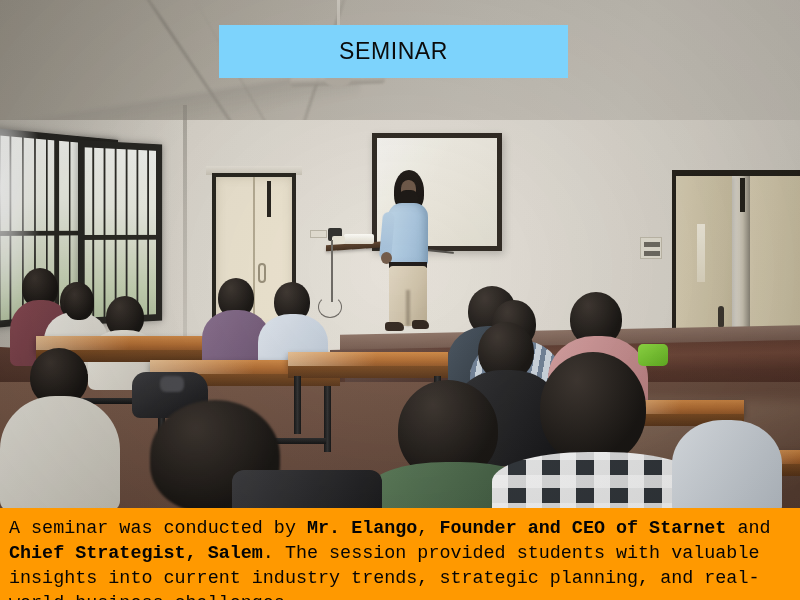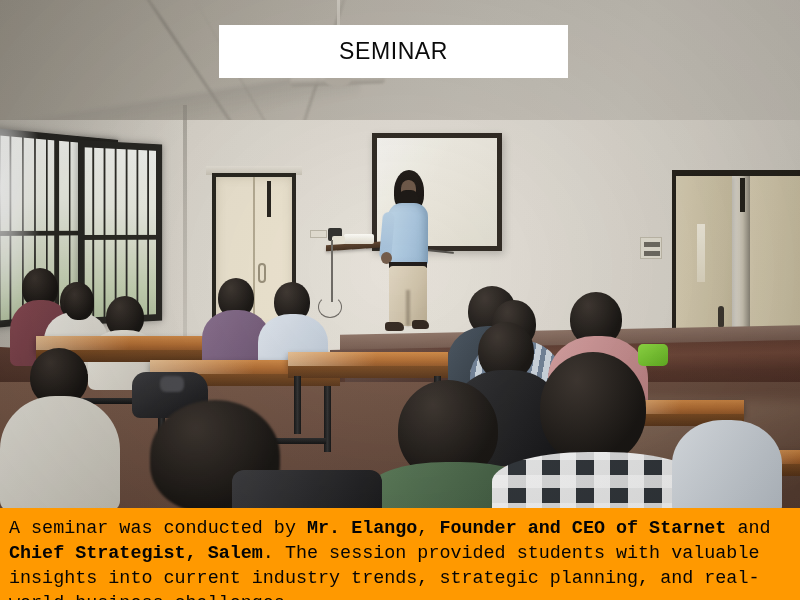--- a/index.html
+++ b/index.html
@@ -349,21 +349,21 @@
     background:#31241a; border-radius:4px 7px 4px 4px;
   }
   .sp-shoe2 {
     position:absolute; left:412px; top:320px; width:17px; height:9px;
     background:#2b2018; border-radius:4px 7px 4px 4px;
   }
 
   
   #title-band {
     position:absolute; left:219px; top:25px; width:349px; height:53px;
-    background:#ffffff;
+    background:#7dd3fc;
     display:flex; align-items:center; justify-content:center;
     z-index:40;
   }
   #title-band .title-text {
     font-size:23px; color:#0b0b0b; letter-spacing:.6px;
     font-family:"Liberation Sans", sans-serif;
   }
 
   
   #caption-band {

